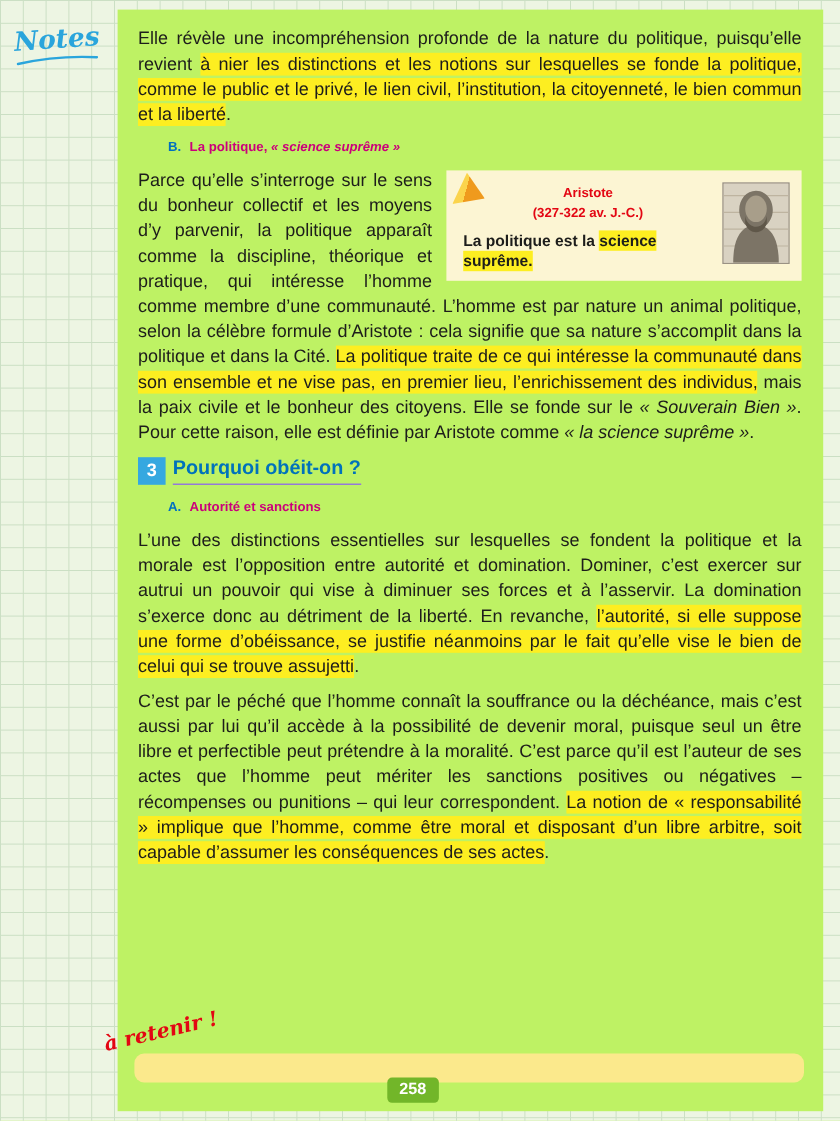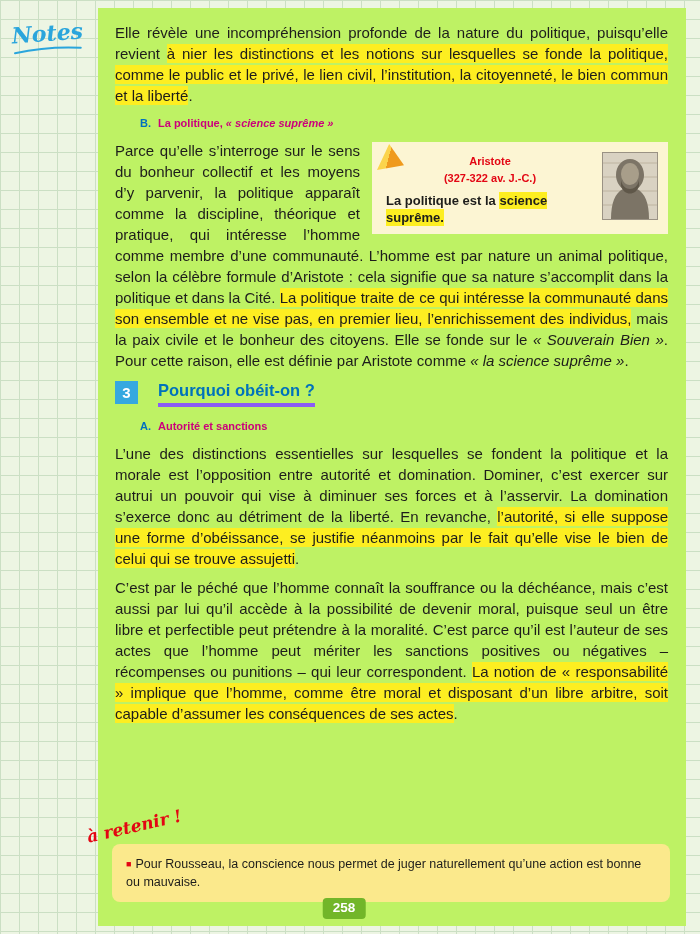--- a/index.html
+++ b/index.html
@@ -28,22 +28,22 @@
   h3.sub{margin:4px 0 8px 25px;font-size:11px;line-height:18px;font-weight:bold;}
   h3.sub .letter{color:#0070c0;margin-right:7px;}
   h3.sub .title{color:#cb007b;}
   h3.sub .title-it{color:#cb007b;font-style:italic;}
   h2.section{margin:10px 0 10px 0;display:flex;align-items:flex-start;font-size:16.5px;}
   .num-box{
     width:23px;height:23px;background:#35a8e0;color:#fff;font-weight:bold;
     font-size:15px;display:flex;align-items:center;justify-content:center;flex:0 0 auto;
   }
   .sec-title{
-    margin-left:20px;color:#0072bb;font-weight:bold;
-    border-bottom:4px solid #8b5cf6;padding-bottom:3px;
+    margin-left:6px;color:#0072bb;font-weight:bold;
+    border-bottom:1px solid #8b5cf6;padding-bottom:3px;
   }
   
   .aristote{
     float:right;width:272px;margin:2px 0 8px 12px;background:#fcf5d3;
     position:relative;padding:10px 10px 8px 14px;display:flex;align-items:flex-start;
   }
   .tri{
     position:absolute;top:2px;left:5px;width:27px;height:26px;
     background:linear-gradient(105deg,#fbd44c 45%,#ef9a1d 45%);
     clip-path:polygon(45% 0,0 100%,100% 82%);
@@ -126,20 +126,17 @@
     </h3>
     <p class="body"><span>L’une des distinctions essentielles sur lesquelles se fondent la politique et la morale est l’opposition entre autorité et domination. Dominer, c’est exercer sur autrui un pouvoir qui vise à diminuer ses forces et à l’asservir. La domination s’exerce donc au détriment de la liberté. En revanche, </span><span class="hl">l’autorité, si elle suppose une forme d’obéissance, se justifie néanmoins par le fait qu’elle vise le bien de celui qui se trouve assujetti</span><span>.</span></p>
 
     <p class="body"><span>C’est par le péché que l’homme connaît la souffrance ou la déchéance, mais c’est aussi par lui qu’il accède à la possibilité de devenir moral, puisque seul un être libre et perfectible peut prétendre à la moralité. C’est parce qu’il est l’auteur de ses actes que l’homme peut mériter les sanctions positives ou négatives – récompenses ou punitions – qui leur correspondent. </span><span class="hl">La notion de « responsabilité » implique que l’homme, comme être moral et disposant d’un libre arbitre, soit capable d’assumer les conséquences de ses actes</span><span>.</span></p>
 
   </div>
 
   <div class="retenir-wrap">
     <div class="retenir-label">à retenir !</div>
     <div class="retenir-box">
-      <div class="retenir-item">
-        <span class="bullet">■</span><span>Pour Rousseau, la conscience nous permet de juger naturellement qu’une action est bonne ou mauvaise.</span>
-      </div>
     </div>
   </div>
 
   <div class="page-num">258</div>
 </div>
 
 </body></html>

